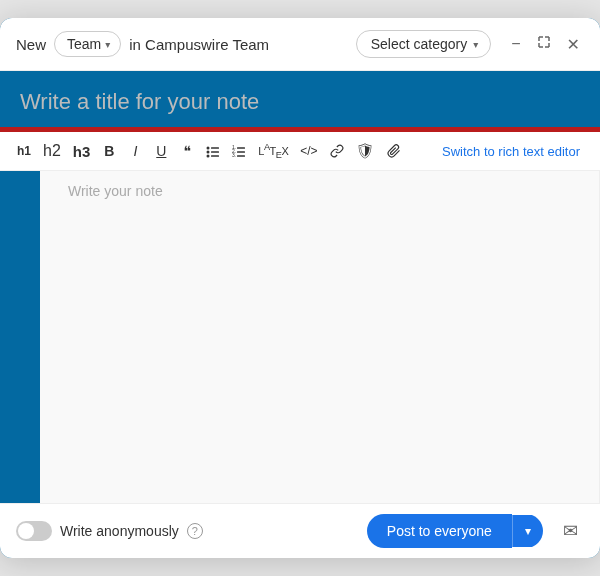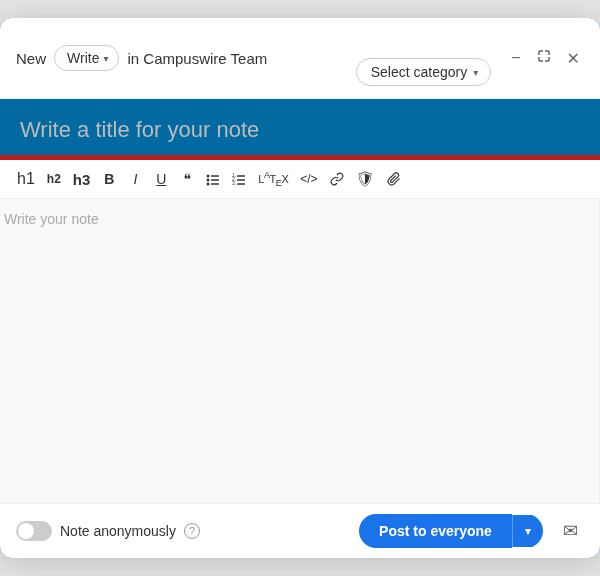--- a/index.html
+++ b/index.html
@@ -73,21 +73,20 @@
       display: flex;
       align-items: center;
       border: 1px solid #ccc;
       border-radius: 20px;
       padding: 5px 12px 5px 14px;
       cursor: pointer;
       gap: 6px;
       font-size: 14px;
       color: #333;
       background: #fff;
-      margin-top: 28px;
     }
 
     .select-category-btn .chevron {
       font-size: 10px;
       color: #666;
     }
 
     .header-actions {
       display: flex;
       align-items: center;
@@ -145,22 +144,22 @@
       padding: 4px 5px;
       border-radius: 4px;
       font-size: 13px;
       color: #333;
       display: flex;
       align-items: center;
       justify-content: center;
       min-width: 24px;
     }
 
-    .toolbar-btn.h1 { font-size: 16px; font-weight: normal; }
-    .toolbar-btn.h2 { font-size: 12px; font-weight: bold; }
+    .toolbar-btn.h1 { font-size: 12px; font-weight: bold; }
+    .toolbar-btn.h2 { font-size: 16px; font-weight: normal; }
     .toolbar-btn.h3 { font-size: 15px; font-weight: bold; }
     .toolbar-btn.bold { font-weight: bold; font-size: 14px; }
     .toolbar-btn.italic { font-style: italic; font-size: 14px; }
     .toolbar-btn.underline { text-decoration: underline; font-size: 14px; }
 
     .toolbar-spacer { flex: 1; }
 
     .switch-editor-btn {
       background: none;
       border: none;
@@ -174,23 +173,24 @@
     
     .editor-area {
       display: flex;
       flex: 1;
       min-height: 0;
     }
 
     .editor-pane {
       flex: 1;
       border-right: 1px solid #eee;
-      padding: 12px 4px;
+      padding: 12px 28px;
       min-height: 280px;
       background: #f9f9f9;
+      margin-left: 40px;
     }
 
     .editor-pane textarea {
       width: 100%;
       height: 100%;
       min-height: 260px;
       border: none;
       outline: none;
       background: transparent;
       font-size: 14px;
@@ -273,21 +273,21 @@
       overflow: hidden;
     }
 
     .post-btn {
       background: #1a73e8;
       color: #fff;
       border: none;
       padding: 9px 20px;
       font-size: 14px;
       cursor: pointer;
-      font-weight: 700;
+      font-weight: 400;
     }
 
     .post-btn-chevron {
       background: #1a73e8;
       color: #fff;
       border: none;
       border-left: 1px solid rgba(255,255,255,0.3);
       padding: 9px 12px;
       cursor: pointer;
       font-size: 12px;
@@ -313,21 +313,21 @@
   </style>
 </head>
 <body>
 
 <div class="modal">
 
   <div class="modal-header">
     <span class="header-new">New</span>
 
     <div class="note-type-dropdown">
-      <span>Write</span>
+      <span>Team</span>
       <span class="chevron">▾</span>
     </div>
 
     <span class="header-in">in Campuswire Team</span>
 
     <div class="spacer"></div>
 
     <div class="select-category-btn">
       <span>Select category</span>
       <span class="chevron">▾</span>
@@ -392,31 +392,32 @@
         <path d="M14 11a5 5 0 0 0-7.54-.54l-3 3a5 5 0 0 0 7.07 7.07l1.71-1.71"></path>
       </svg>
     </button>
     <button class="toolbar-btn" style="font-size:15px;">🛡</button>
     <button class="toolbar-btn">
       <svg width="14" height="14" viewBox="0 0 24 24" fill="none" stroke="#333" stroke-width="2">
         <path d="M21.44 11.05l-9.19 9.19a6 6 0 0 1-8.49-8.49l9.19-9.19a4 4 0 0 1 5.66 5.66l-9.2 9.19a2 2 0 0 1-2.83-2.83l8.49-8.48"></path>
       </svg>
     </button>
     <div class="toolbar-spacer"></div>
+    <button class="switch-editor-btn">Switch to rich text editor</button>
   </div>
 
   <div class="editor-area">
     <div class="editor-pane">
       <textarea placeholder="Write your note" style=""></textarea>
     </div>
   </div>
 
   <div class="modal-footer">
     <div class="toggle-switch"></div>
-    <span class="post-anon-label">Note anonymously</span>
+    <span class="post-anon-label">Write anonymously</span>
     <div class="help-icon">
       <span>?</span>
     </div>
     <div class="footer-spacer"></div>
     <div class="post-btn-group">
       <button class="post-btn">Post to everyone</button>
       <button class="post-btn-chevron">
         <span>▾</span>
       </button>
     </div>

